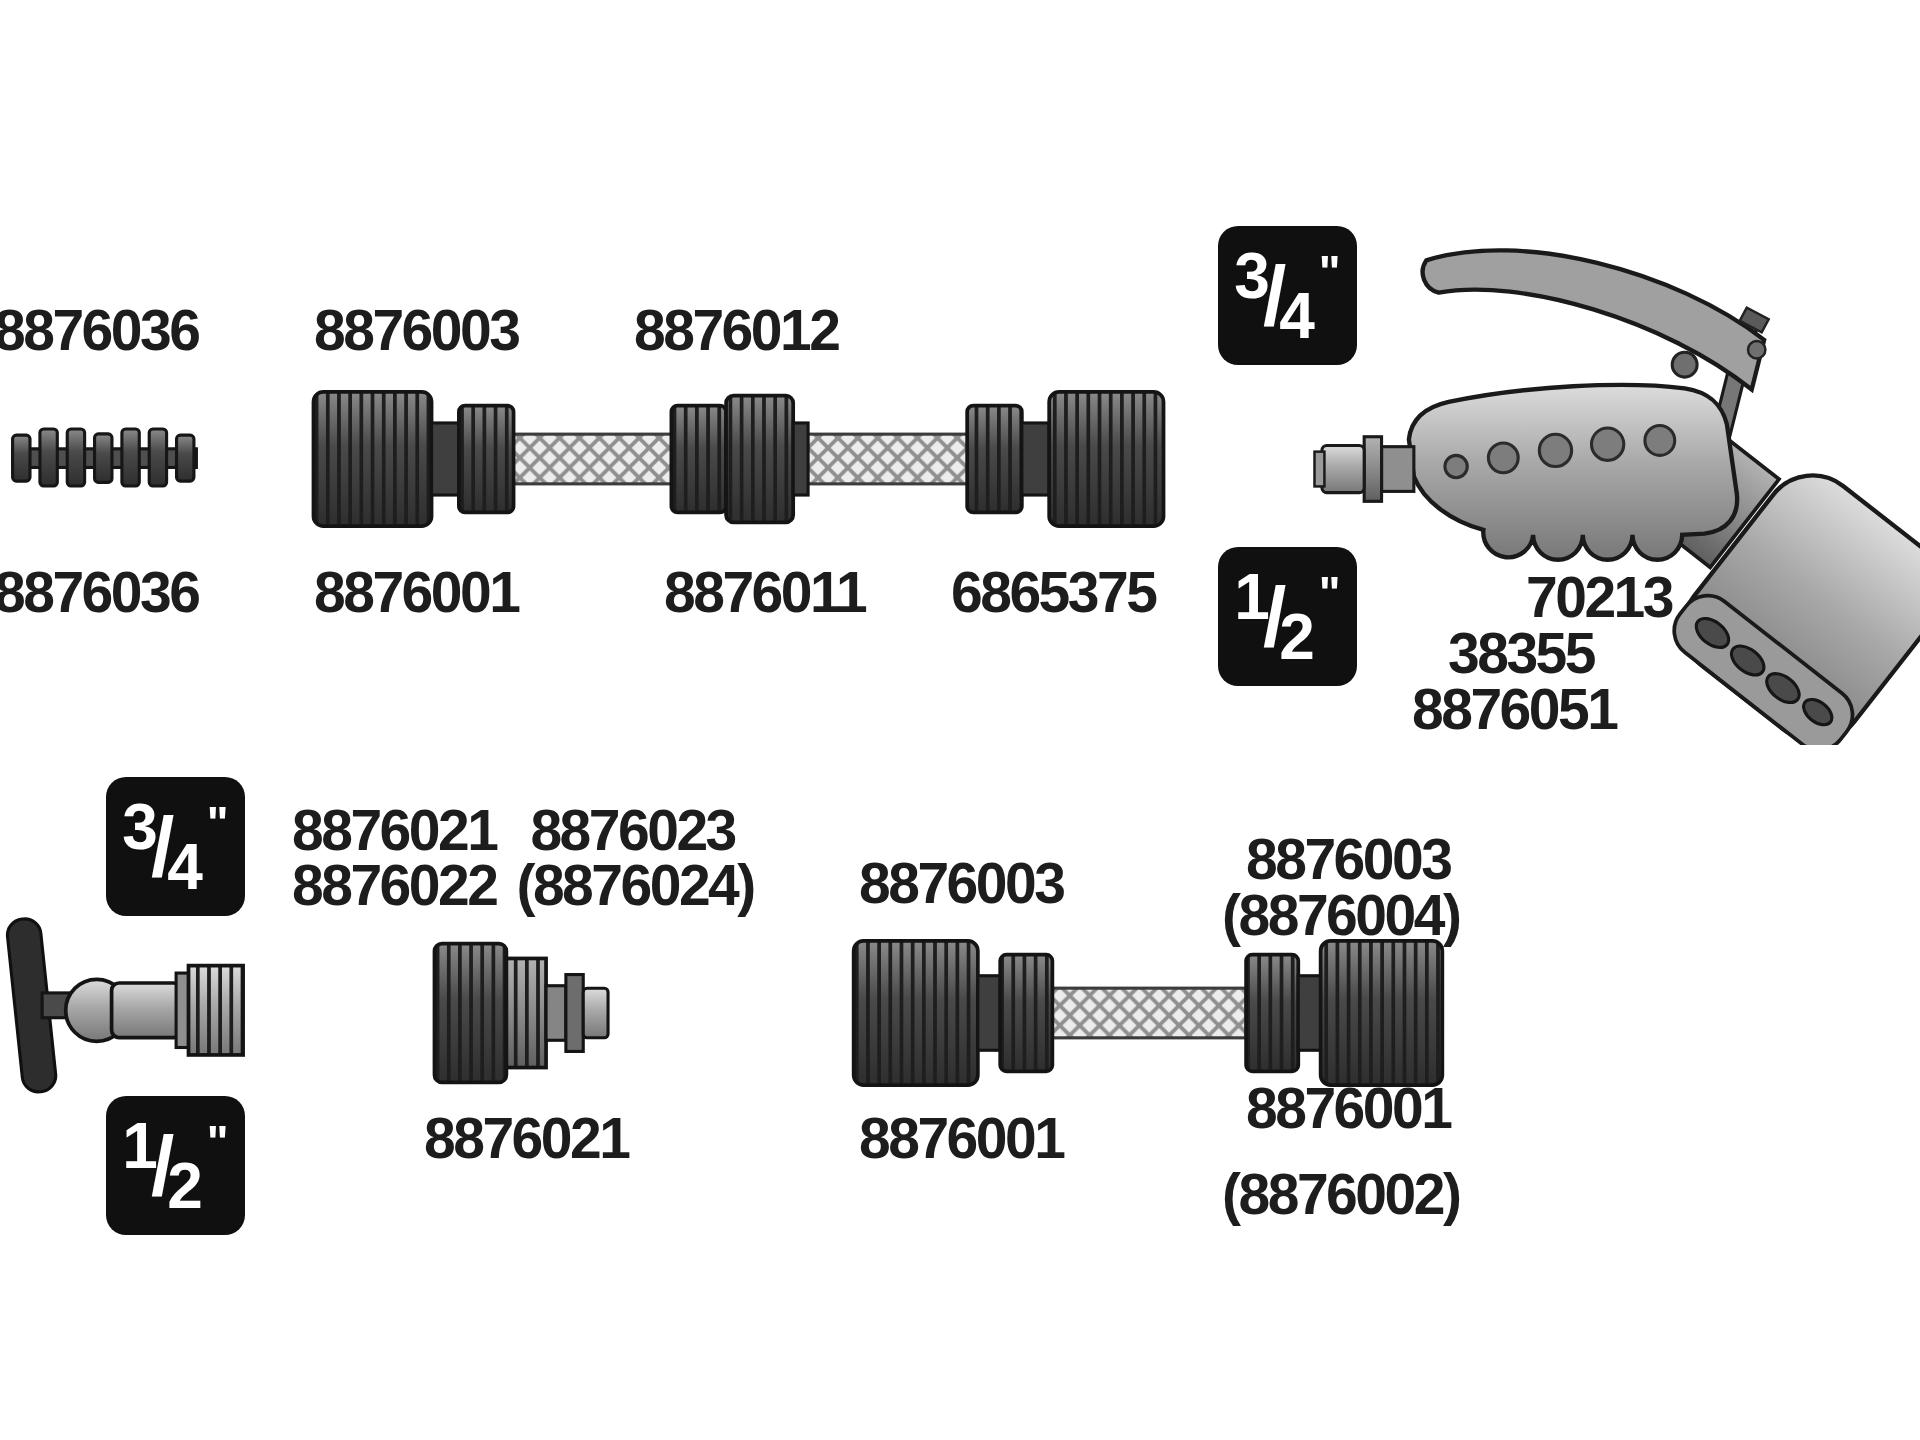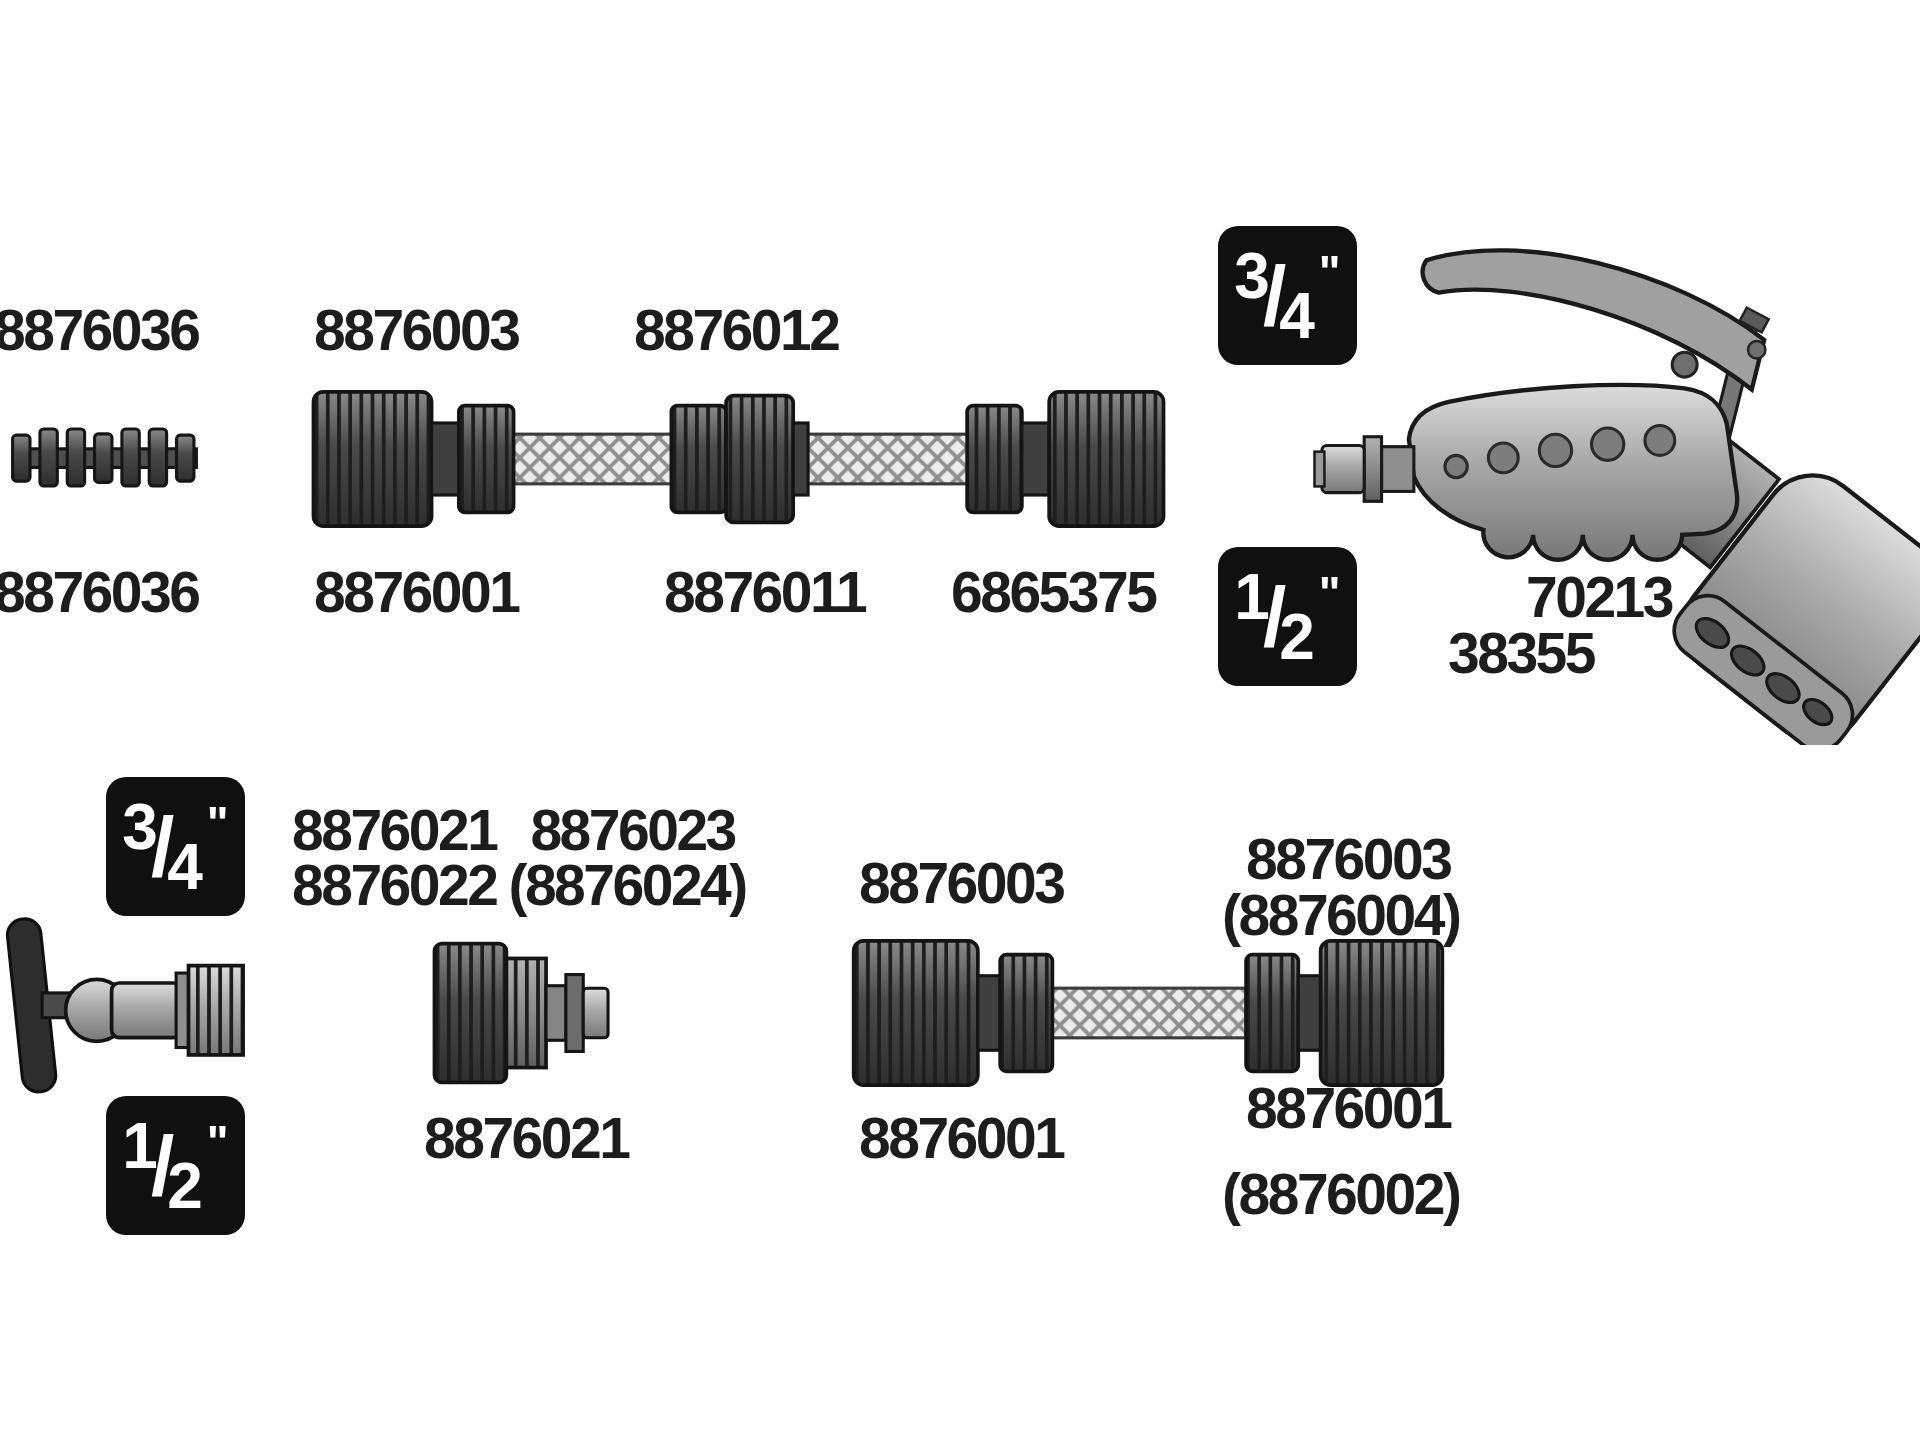--- a/index.html
+++ b/index.html
@@ -7,21 +7,21 @@
   body { font-family:"Liberation Sans", sans-serif; }
   .canvas {
     position:relative; width:1920px; height:1440px;
     background:#ffffff; overflow:hidden;
   }
   .pn {
     position:absolute; font-size:57px; font-weight:700; color:#1d1d1d;
     letter-spacing:-2.5px; white-space:nowrap; line-height:1;
   }
   .row { display:flex; gap:34px; }
-  .row-tight { display:flex; gap:12px; }
+  .row-tight { display:flex; gap:20px; }
   .badge {
     position:absolute; width:139px; height:139px; background:#101010;
     border-radius:20px; color:#ffffff; display:flex; align-items:center;
     justify-content:center; font-weight:700; line-height:1;
   }
   .b-num  { font-size:64px; transform:translateY(-20px); }
   .b-slash{ font-size:84px; margin:0 -7px; font-weight:700; }
   .b-den  { font-size:64px; transform:translateY(20px); }
   .b-unit { font-size:46px; transform:translateY(-24px); margin-left:4px; }
   .art { position:absolute; }
@@ -165,20 +165,21 @@
 
       <path d="M92,46 C168,22 292,54 364,110 L354,150 C284,94 168,60 102,72 A17,17 0 0 1 92,46 Z" fill="#a0a0a0" stroke="#1a1a1a" stroke-width="3.5"></path>
       <circle cx="300" cy="130" r="10" fill="#6f6f6f" stroke="#222222" stroke-width="2.5"></circle>
       <rect x="346" y="88" width="20" height="12" transform="rotate(28 356 94)" fill="#5a5a5a" stroke="#222222" stroke-width="2"></rect>
       <circle cx="358" cy="118" r="7" fill="#6f6f6f" stroke="#222222" stroke-width="2"></circle>
     </svg>
   </div>
 
   <div class="pn" style="left:1526px; top:569px">70213</div>
   <div class="pn" style="left:1448px; top:625px">38355</div>
+  <div class="pn" style="left:1412px; top:681px">8876051</div>
 
   <div class="badge" style="left:106px; top:777px">
     <span class="b-num">3</span>
     <span class="b-slash">/</span>
     <span class="b-den">4</span>
     <span class="b-unit">"</span>
   </div>
 
   <div class="pn row" style="left:292px; top:802px">
     <span>8876021</span>

